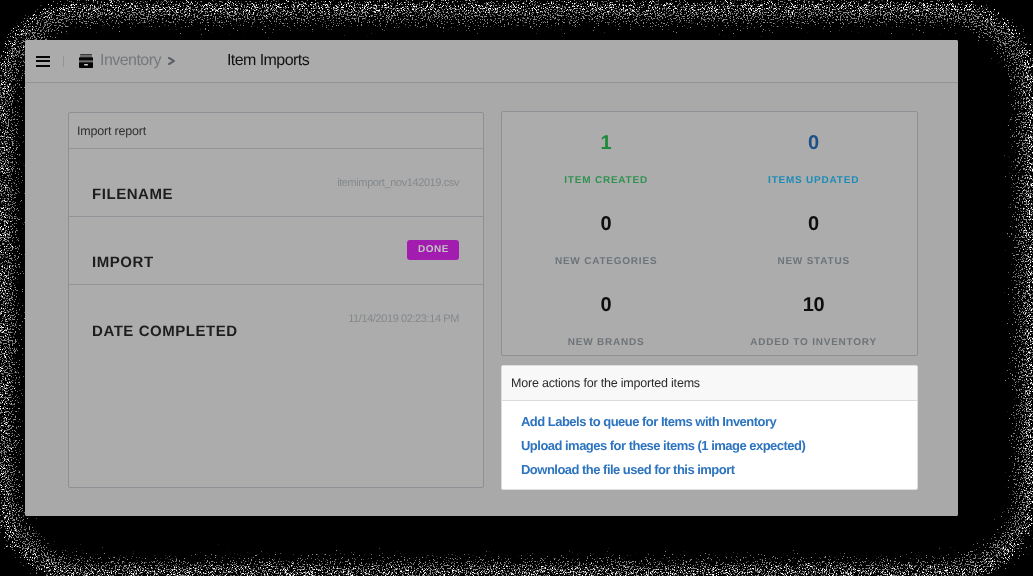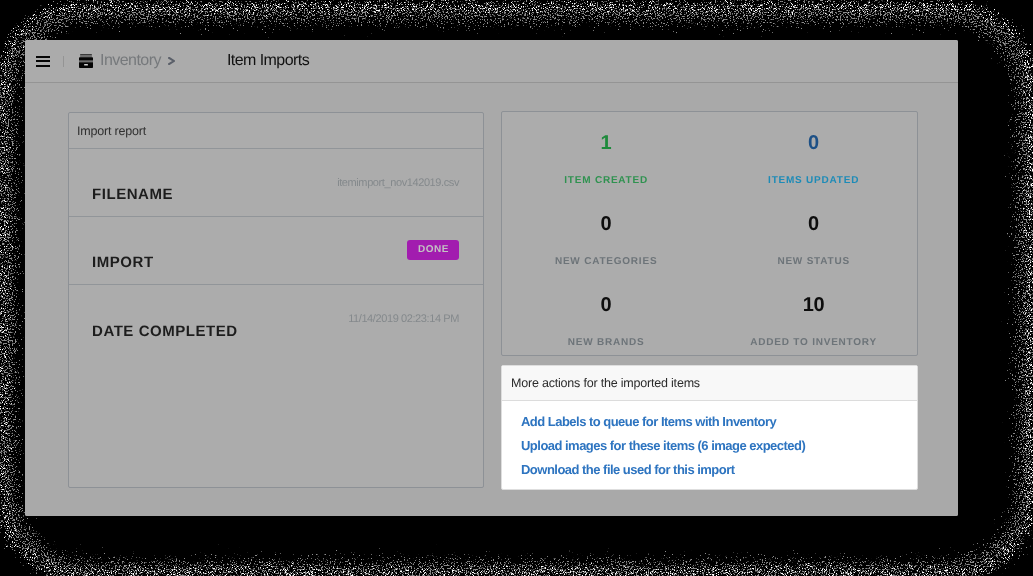--- a/index.html
+++ b/index.html
@@ -180,20 +180,20 @@
     <div class="stat-num" style="color:#0d0d0d">10</div>
     <div class="stat-lbl" style="color:#6d7479">ADDED TO INVENTORY</div>
   </div>
           </div>
     </div>
 
     <div class="card" id="actions-card">
       <div class="actions-head">More actions for the imported items</div>
       <div class="actions-body" id="actions-body">
   <a class="action-link" href="#">Add Labels to queue for Items with Inventory</a>
-  <a class="action-link" href="#">Upload images for these items (6 image expected)</a>
+  <a class="action-link" href="#">Upload images for these items (1 image expected)</a>
   <a class="action-link" href="#">Download the file used for this import</a>
           </div>
     </div>
 
   </div>
  </div>
 </div>
 
 </body></html>

